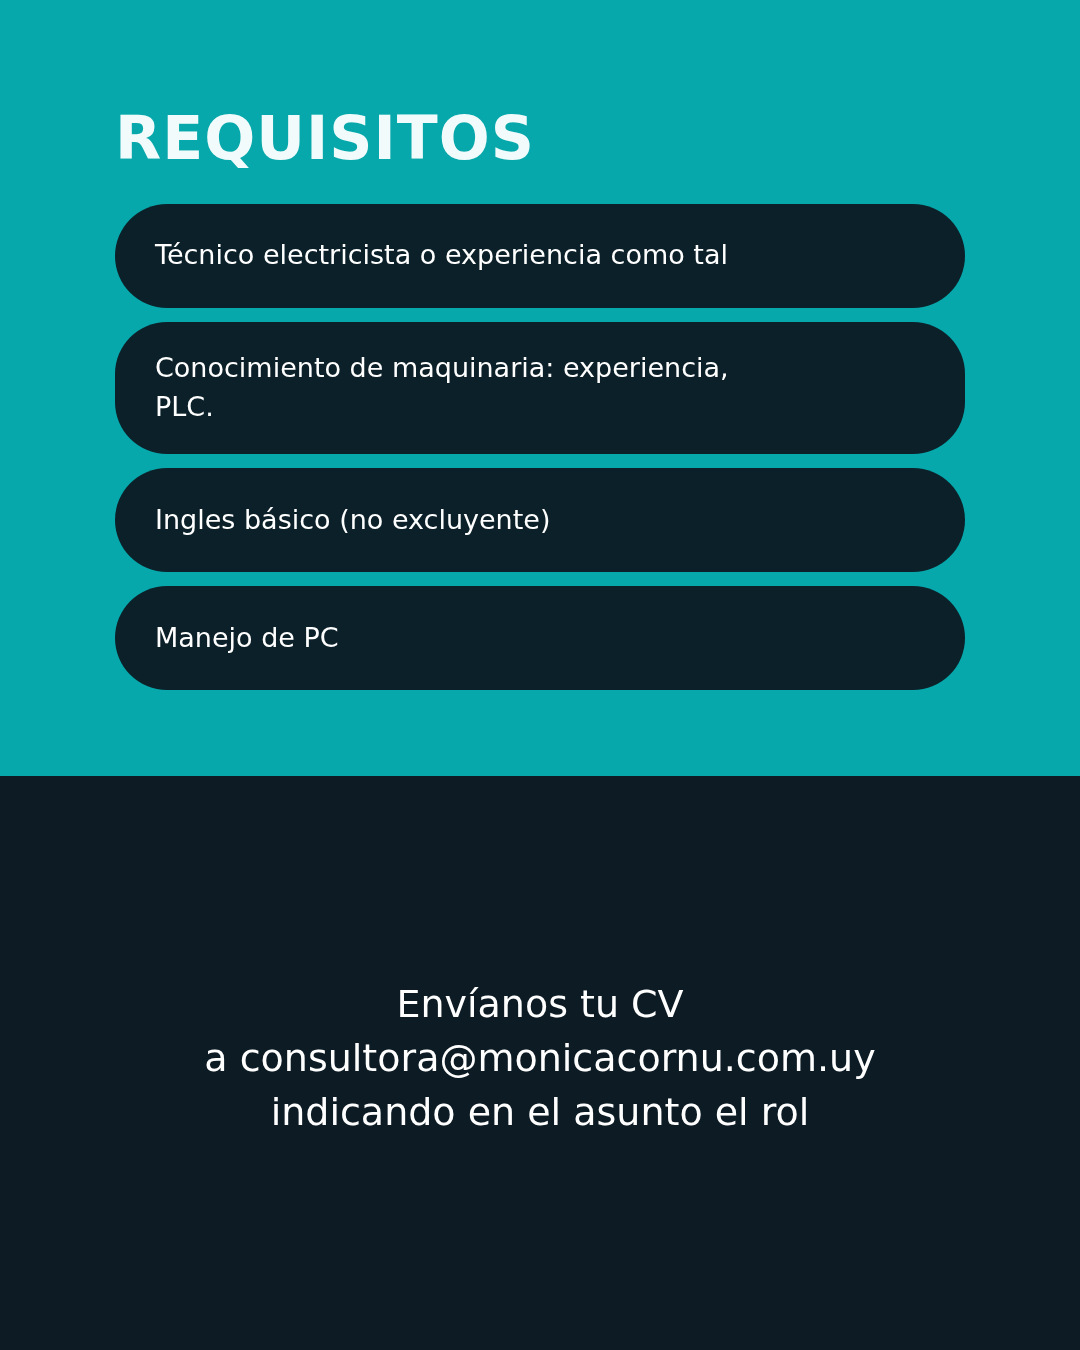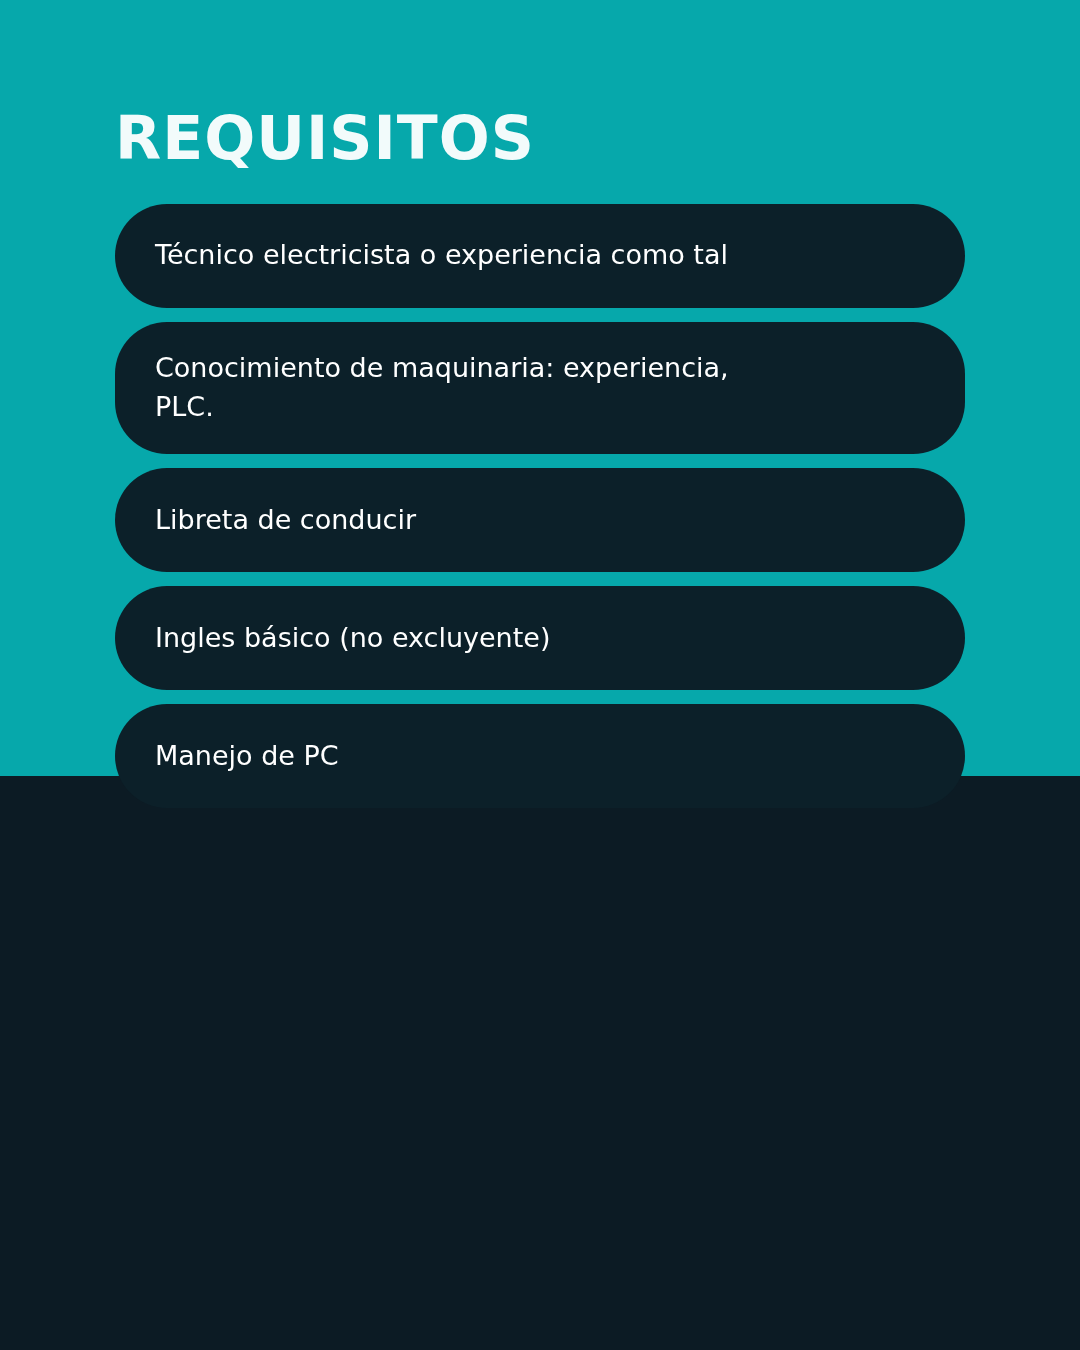--- a/index.html
+++ b/index.html
@@ -91,25 +91,27 @@
 
     <ul class="req-list">
       <li class="req-item">
         <span class="txt">Técnico electricista o experiencia como tal</span>
       </li>
       <li class="req-item">
         <span class="txt">Conocimiento de maquinaria: experiencia,
 PLC.</span>
       </li>
       <li class="req-item">
-        <span class="txt">Libreta de conducir</span>
-      </li>
-      <li class="req-item">
         <span class="txt">Ingles básico (no excluyente)</span>
       </li>
       <li class="req-item">
         <span class="txt">Manejo de PC</span>
       </li>
     </ul>
   </div>
 
+  <div class="bottom-panel">
+    <div class="cta">Envíanos tu CV
+a consultora@monicacornu.com.uy
+indicando en el asunto el rol</div>
+  </div>
 
 </div>
 
 </body></html>

